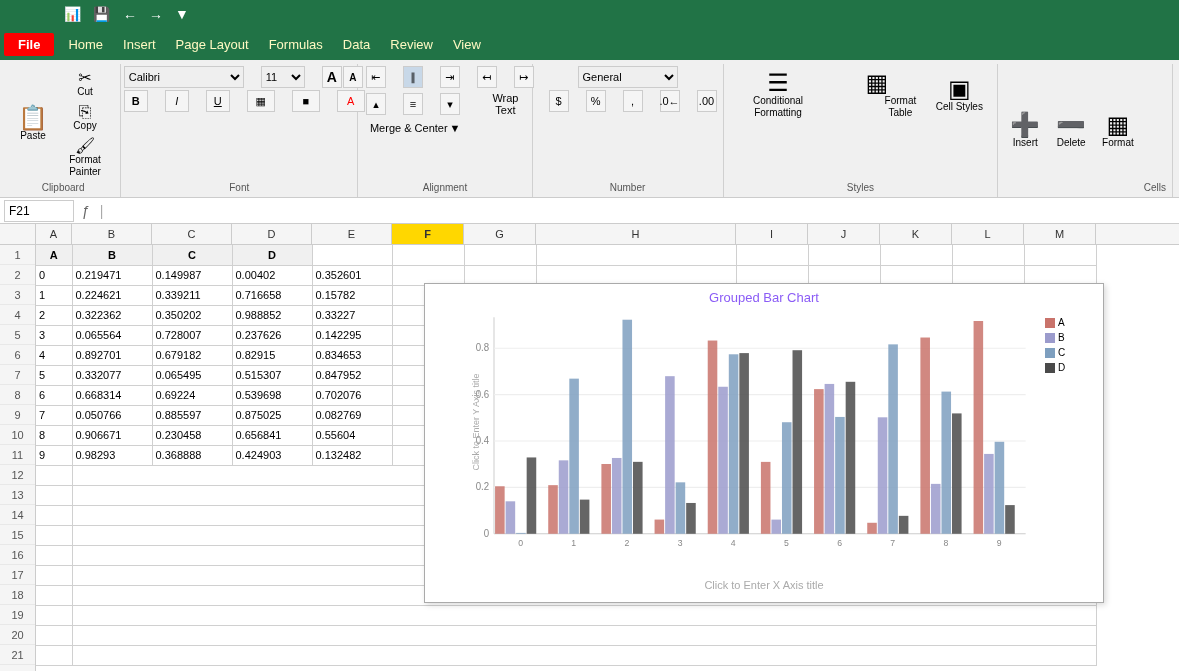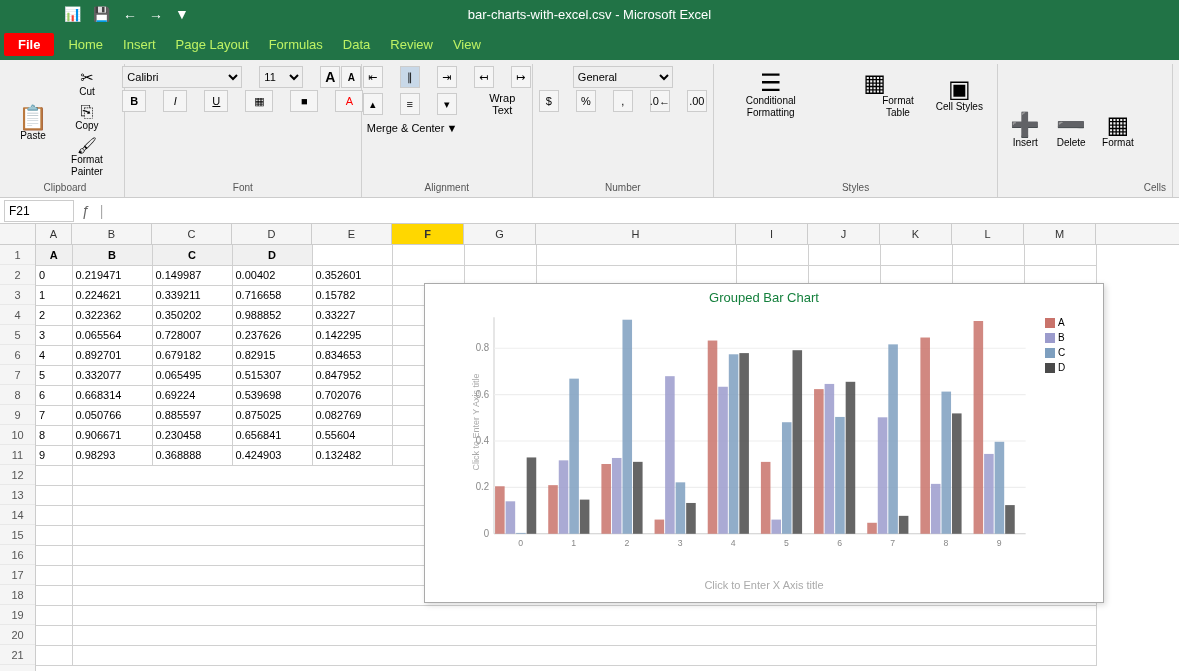--- a/index.html
+++ b/index.html
@@ -30,21 +30,21 @@
       background: #ff0000;
       color: #fff;
       padding: 4px 14px;
       font-size: 13px;
       font-weight: bold;
       margin-right: 4px;
       cursor: pointer;
       border-radius: 2px;
     }
     .menu-item {
-      color: #bef264;
+      color: #fef9c3;
       padding: 4px 10px;
       font-size: 13px;
       cursor: pointer;
     }
 
     
     #ribbon {
       background: #f0f0f0;
       border-bottom: 1px solid #ccc;
       padding: 4px 6px 0 6px;
@@ -109,20 +109,21 @@
       flex-direction: column;
       gap: 2px;
       padding: 0 4px;
     }
 
     
     .font-row {
       display: flex;
       align-items: center;
       gap: 17px;
+      margin-left: 10px;
     }
     .font-name-select {
       width: 120px;
       font-size: 11px;
       height: 22px;
       border: 1px solid #ccc;
     }
     .font-size-select {
       width: 44px;
       font-size: 11px;
@@ -319,21 +320,21 @@
       left: 388px;
       width: 680px;
       height: 320px;
       background: #fff;
       border: 1px solid #aaa;
       box-shadow: 2px 2px 6px rgba(0,0,0,0.15);
     }
     .chart-title {
       text-align: center;
       font-size: 13px;
-      color: #15803d;
+      color: #8b5cf6;
       padding: 6px 0 2px 0;
     }
     .chart-legend {
       width: 50px;
       display: flex;
       flex-direction: column;
       gap: 4px;
       padding-top: 10px;
       font-size: 10px;
     }
@@ -397,21 +398,20 @@
 <body>
 
 <div id="title-bar">
   <div id="quick-access">
     <span class="qa-btn">📊</span>
     <span class="qa-btn">💾</span>
     <span class="qa-btn">←</span>
     <span class="qa-btn">→</span>
     <span class="qa-btn">▼</span>
   </div>
-  <span>bar-charts-with-excel.csv - Microsoft Excel</span>
 </div>
 
 <div id="menu-bar">
   <div class="file-btn">File</div>
   <div class="menu-item">Home</div>
   <div class="menu-item">Insert</div>
   <div class="menu-item">Page Layout</div>
   <div class="menu-item">Formulas</div>
   <div class="menu-item">Data</div>
   <div class="menu-item">Review</div>

